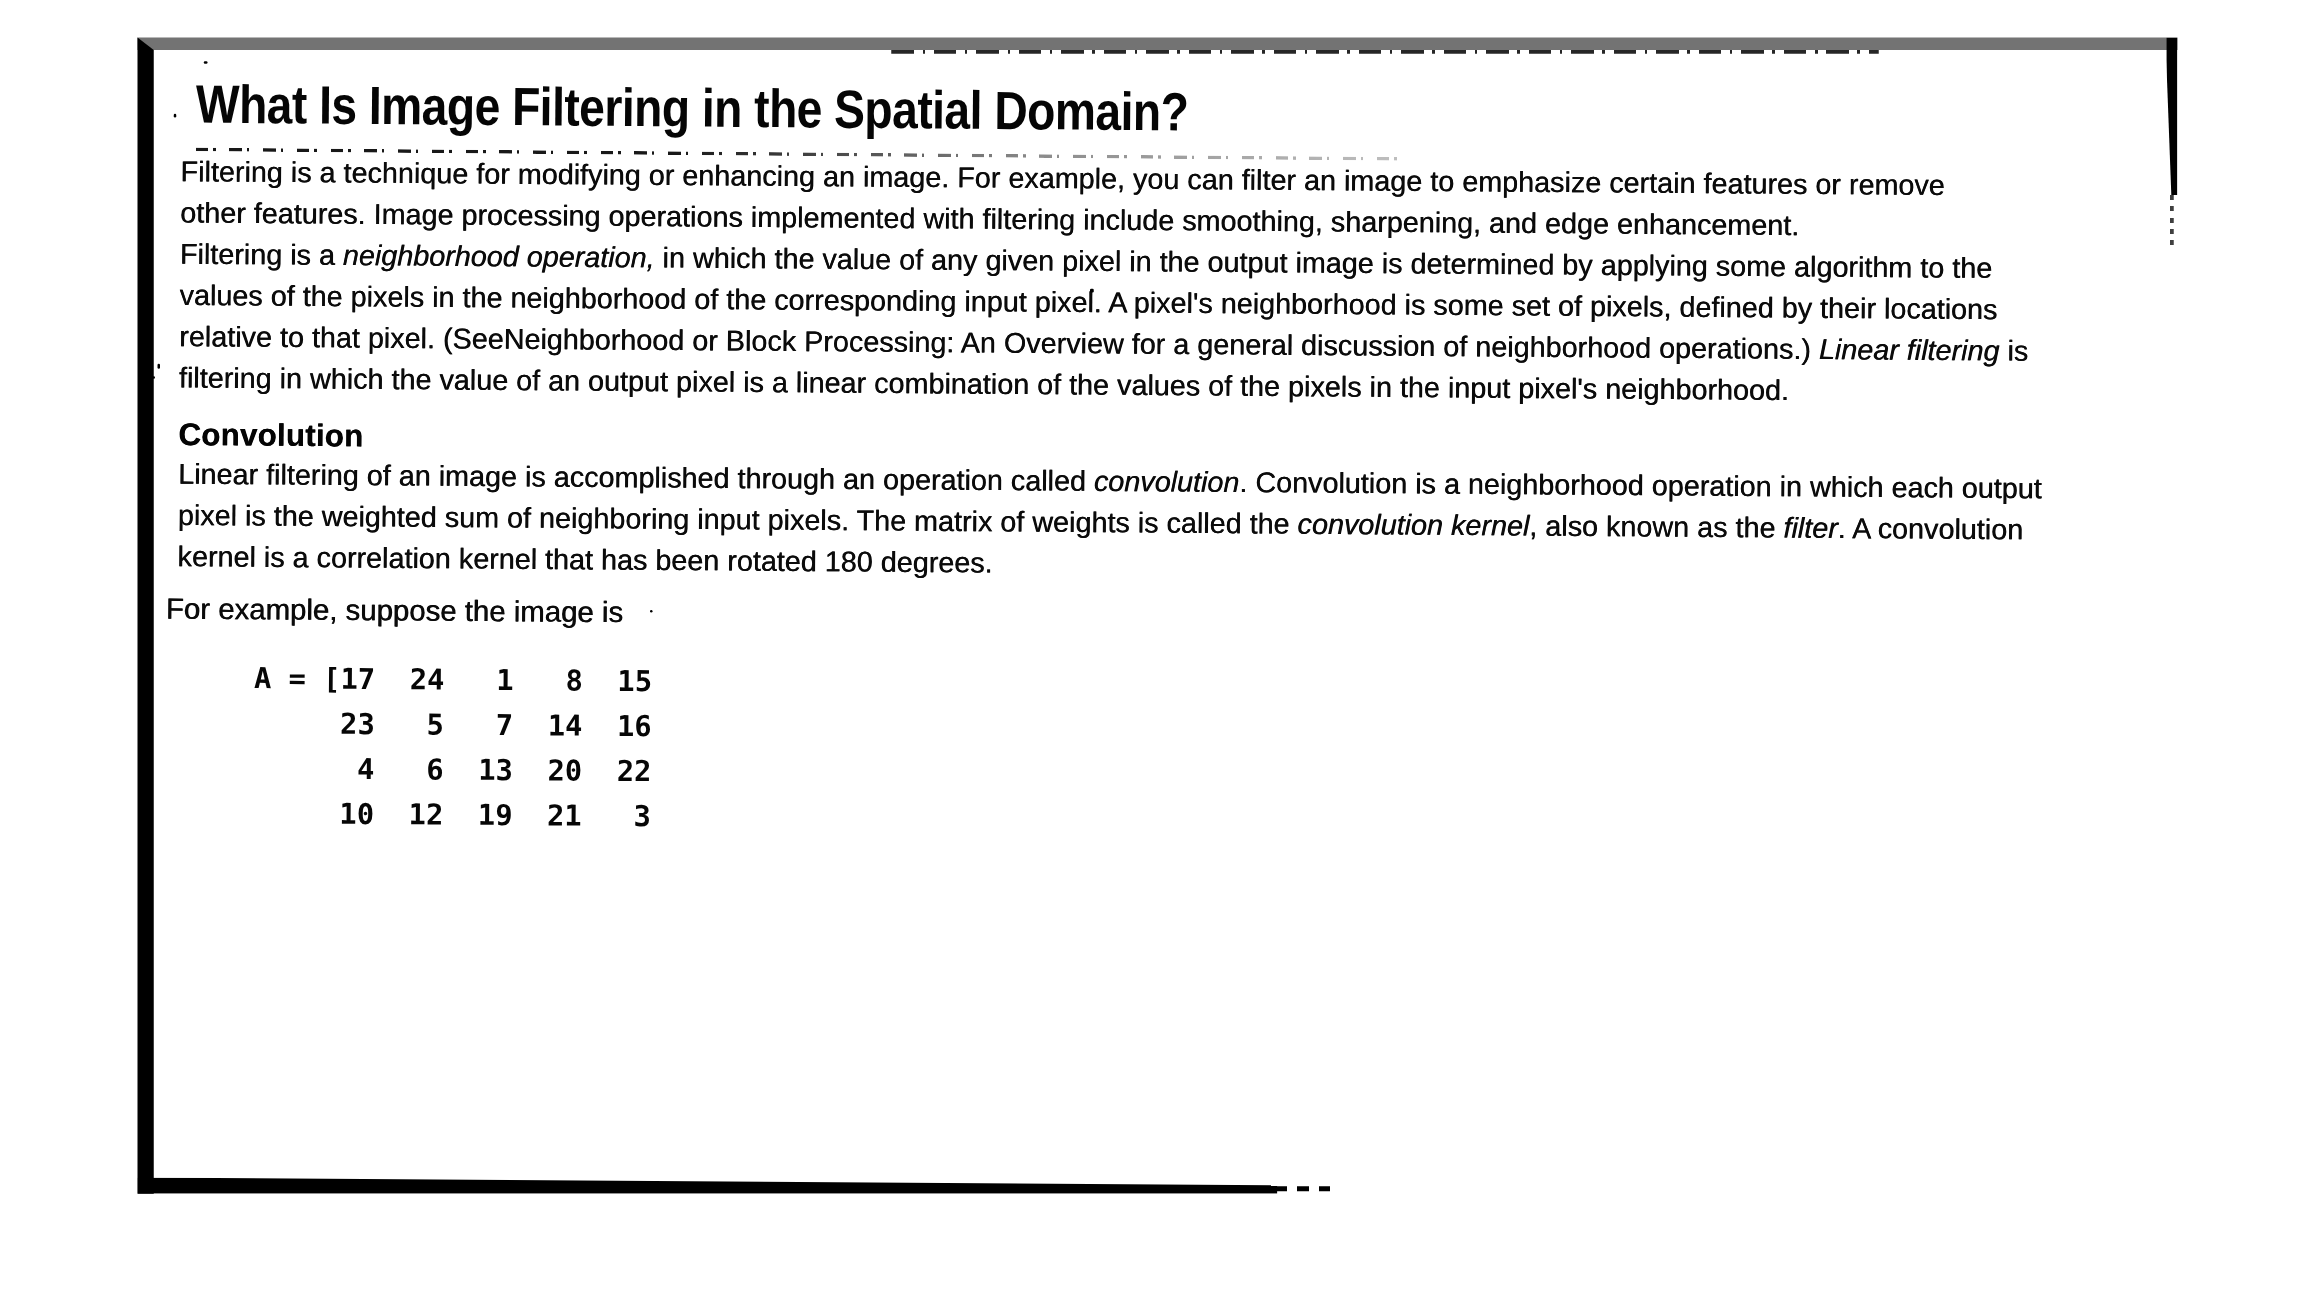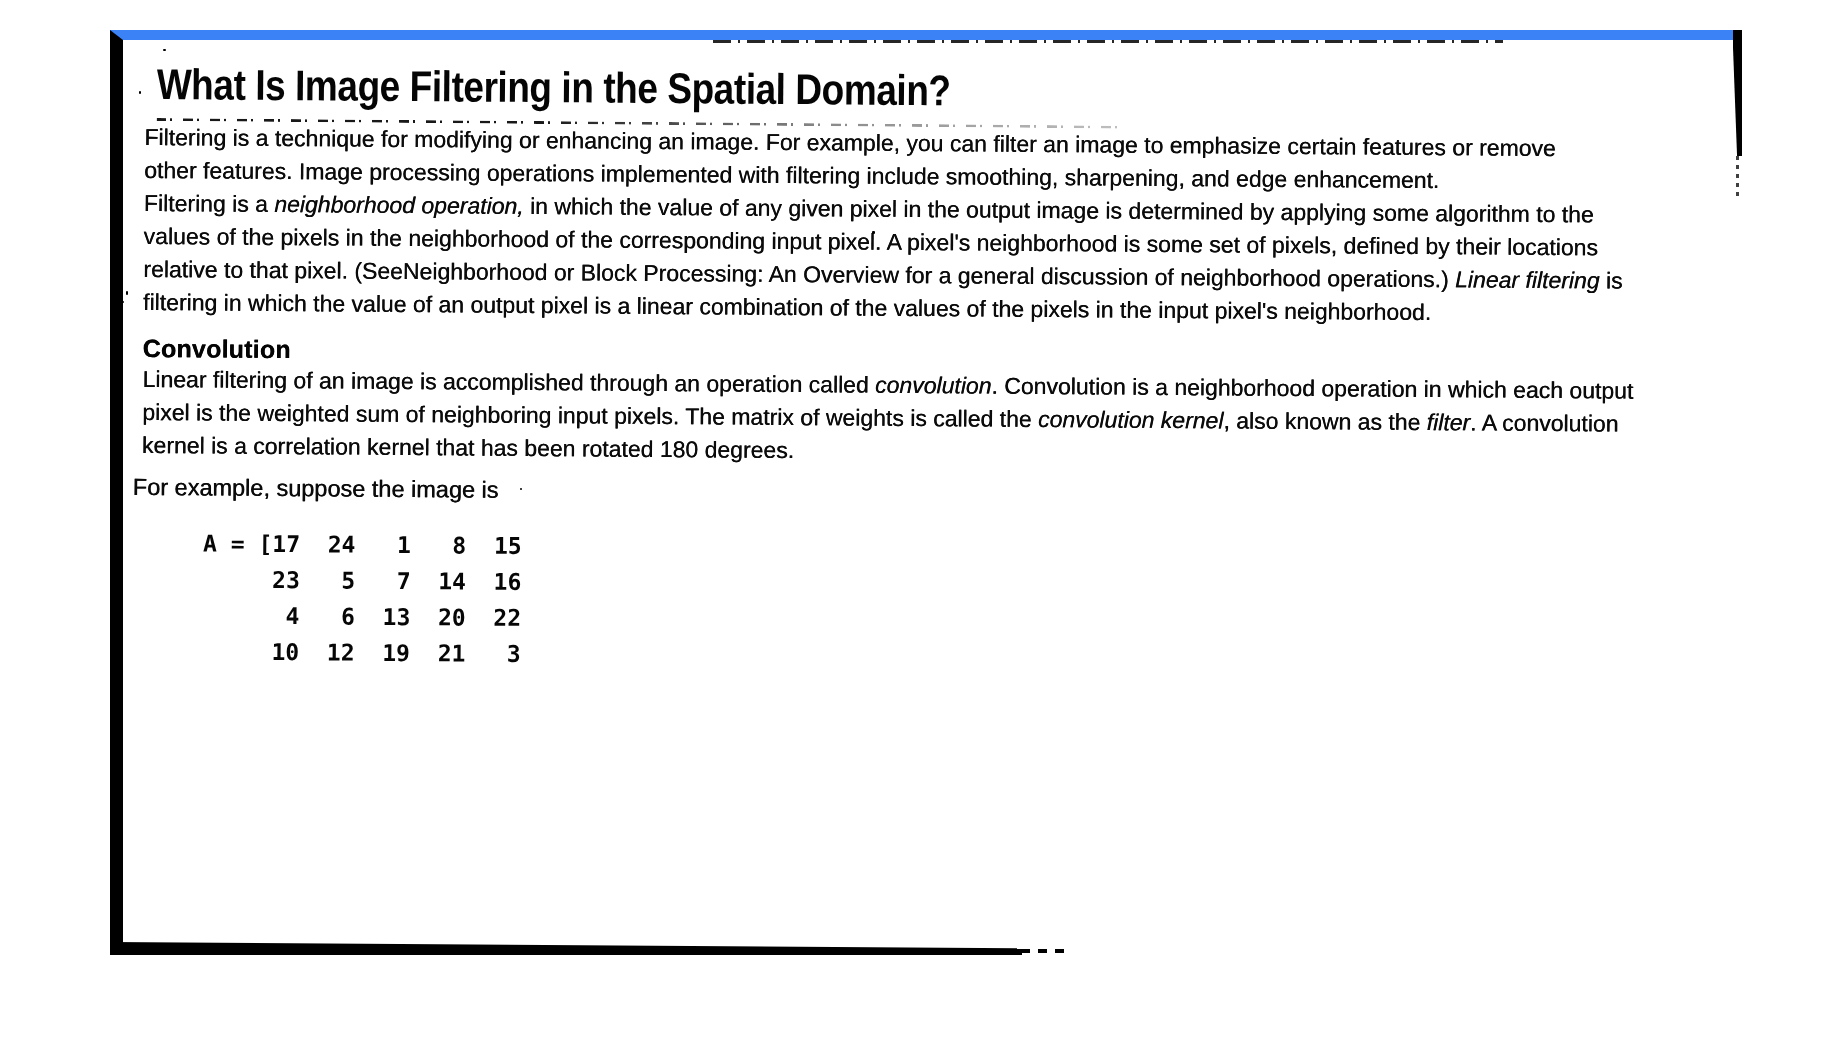--- a/index.html
+++ b/index.html
@@ -4,21 +4,21 @@
 <style>
   html,body{margin:0;padding:0;}
   body{
     width:1848px;height:1048px;background:#ffffff;position:relative;overflow:hidden;
     font-family:"Liberation Sans", sans-serif;color:#0b0b0b;
     -webkit-font-smoothing:antialiased;
   }
   
   .frame{
     position:absolute;left:110px;top:30px;width:1632px;height:925px;
-    border-left:13px solid #000;border-top:10px solid #3b82f6;box-sizing:border-box;
+    border-left:13px solid #000;border-top:10px solid #737373;box-sizing:border-box;
   }
   .frame-bottom{
     position:absolute;left:-13px;bottom:0;width:912px;height:13px;background:#000;
     clip-path:polygon(0 0,100% 48%,100% 100%,0 100%);
   }
   .frame-bottom-dashes{
     position:absolute;left:898px;bottom:2px;width:46px;height:4px;
     background:repeating-linear-gradient(90deg,#000 0 9px,transparent 9px 17px);
   }
   .frame-right{

